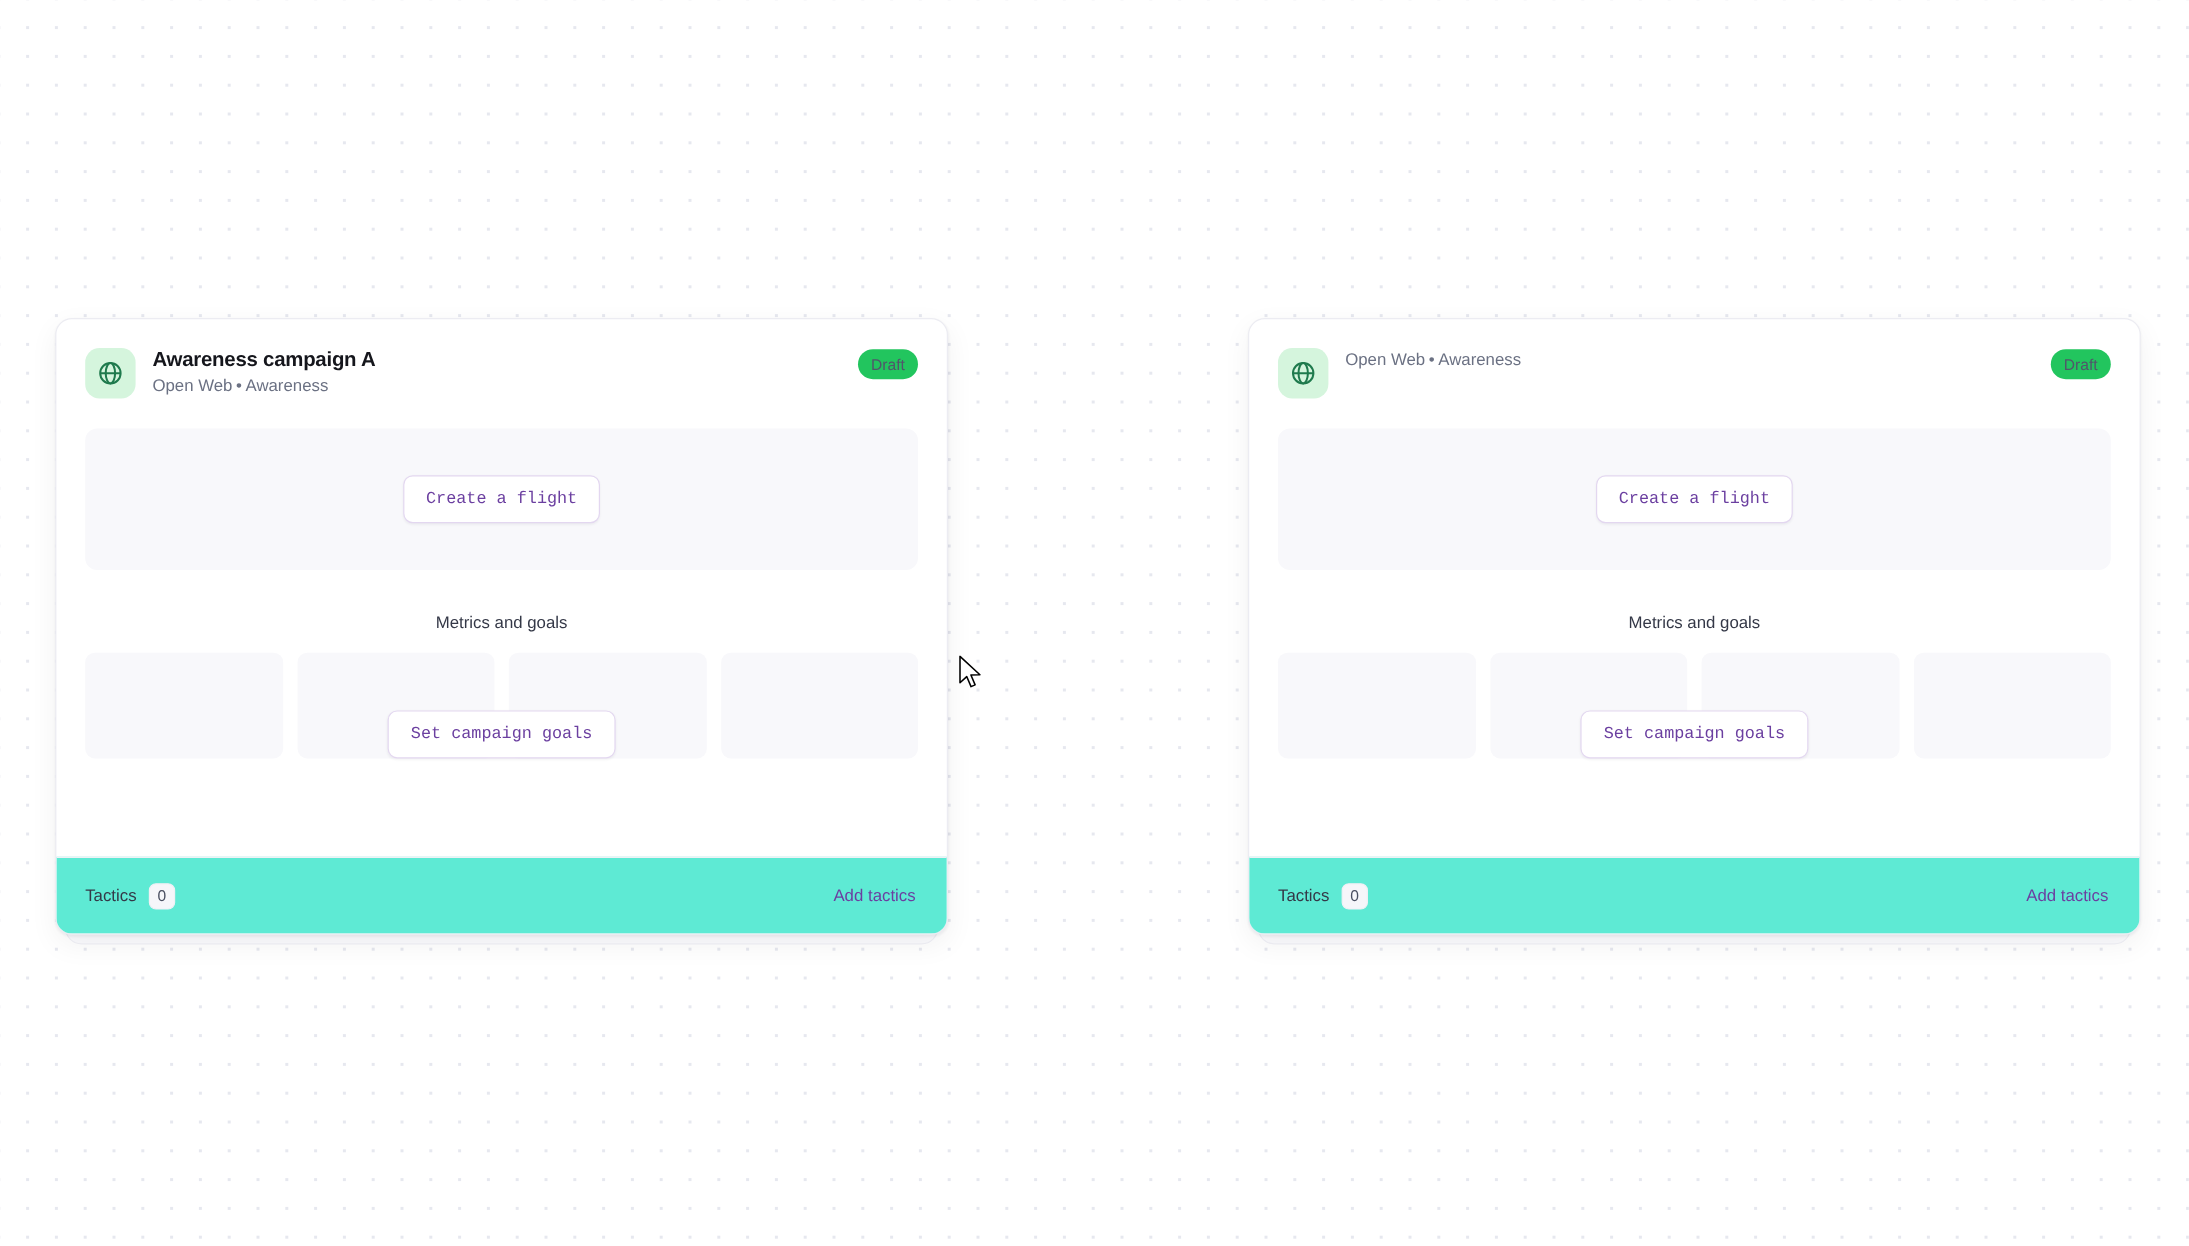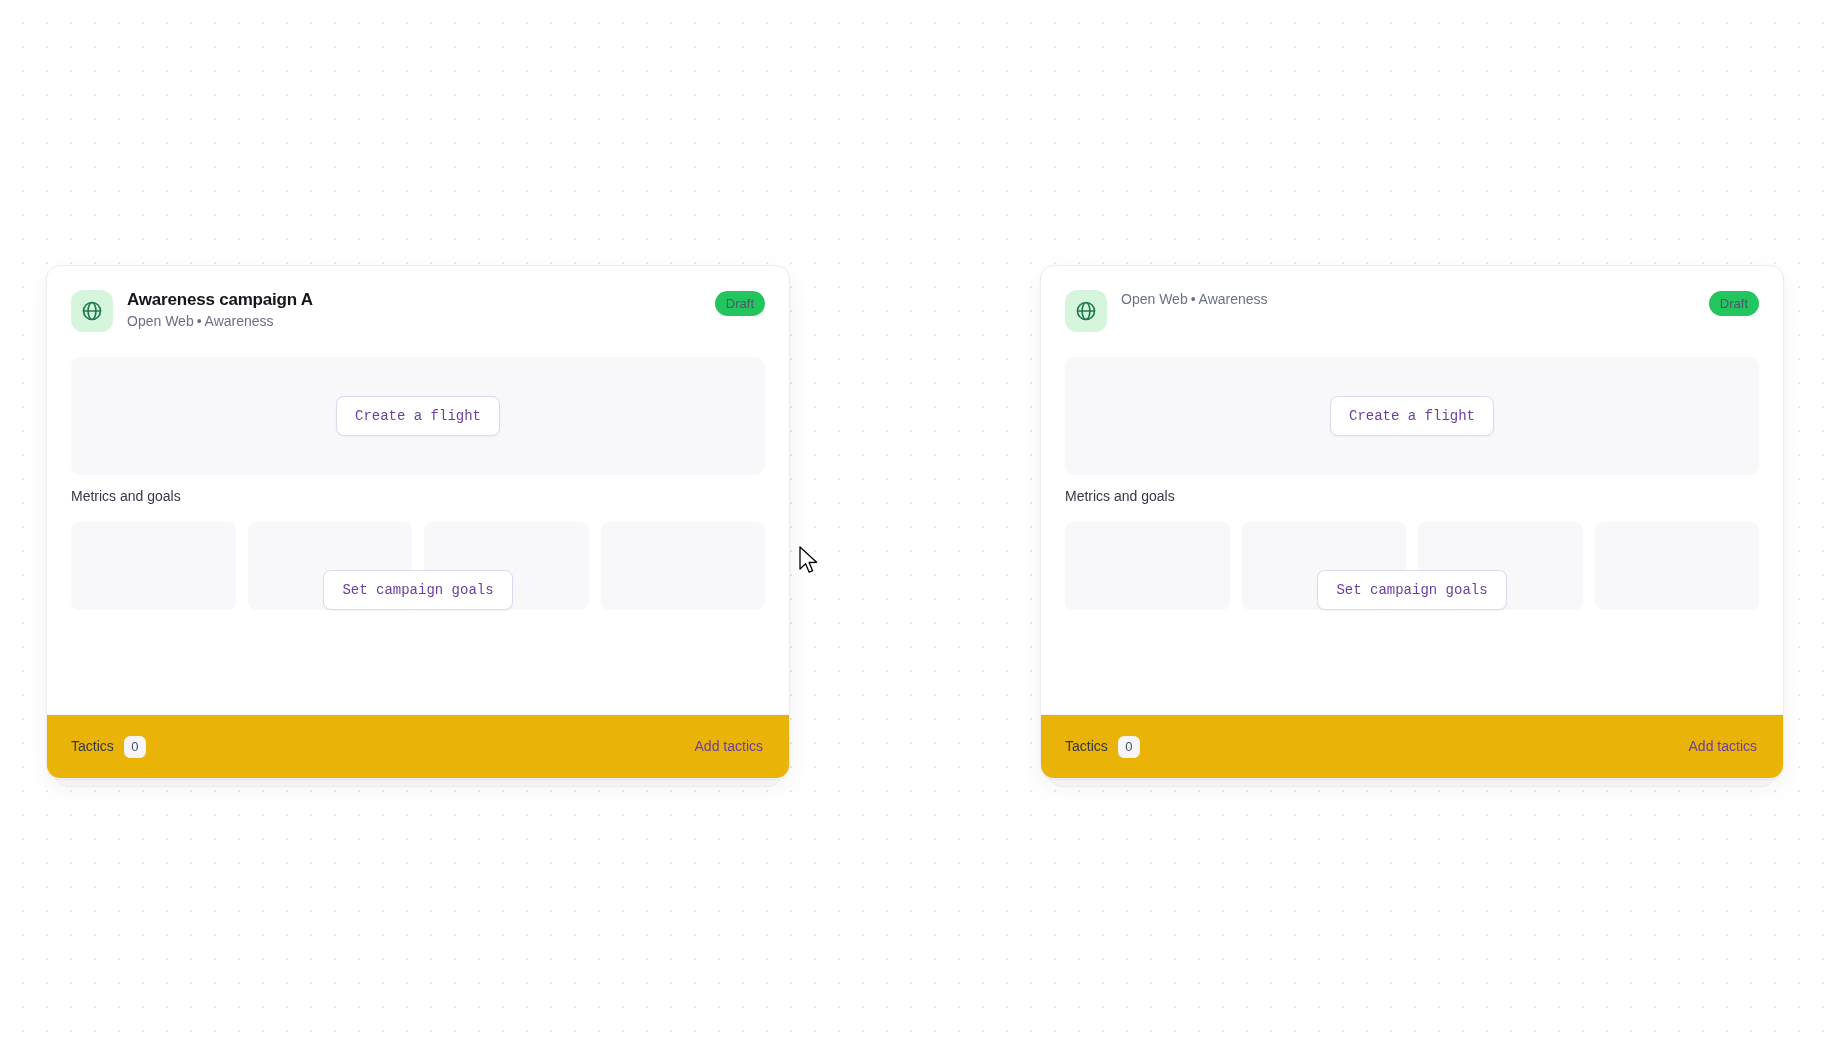--- a/index.html
+++ b/index.html
@@ -123,22 +123,23 @@
     display: flex;
     align-items: center;
     justify-content: center;
     position: relative;
   }
 
   
   .metrics-label {
     font-size: 14px;
     color: #343847;
-    margin-top: 12px;
+    margin-top: 34px;
     line-height: 19px;
+    text-align: center;
   }
 
   .metrics-row {
     margin-top: 16px;
     display: flex;
     gap: 12px;
     position: relative;
     height: 88px;
   }
 
@@ -168,21 +169,21 @@
     line-height: 18px;
     cursor: pointer;
     box-shadow: 0 1px 2px rgba(20, 20, 43, 0.05);
     white-space: nowrap;
   }
 
   
   .card-footer {
     height: 64px;
     border-top: 1px solid #f0f0f5;
-    background: #eab308;
+    background: #5eead4;
     display: flex;
     align-items: center;
     justify-content: space-between;
     padding: 0 24px;
   }
 
   .tactics-group {
     display: flex;
     align-items: center;
     gap: 10px;

